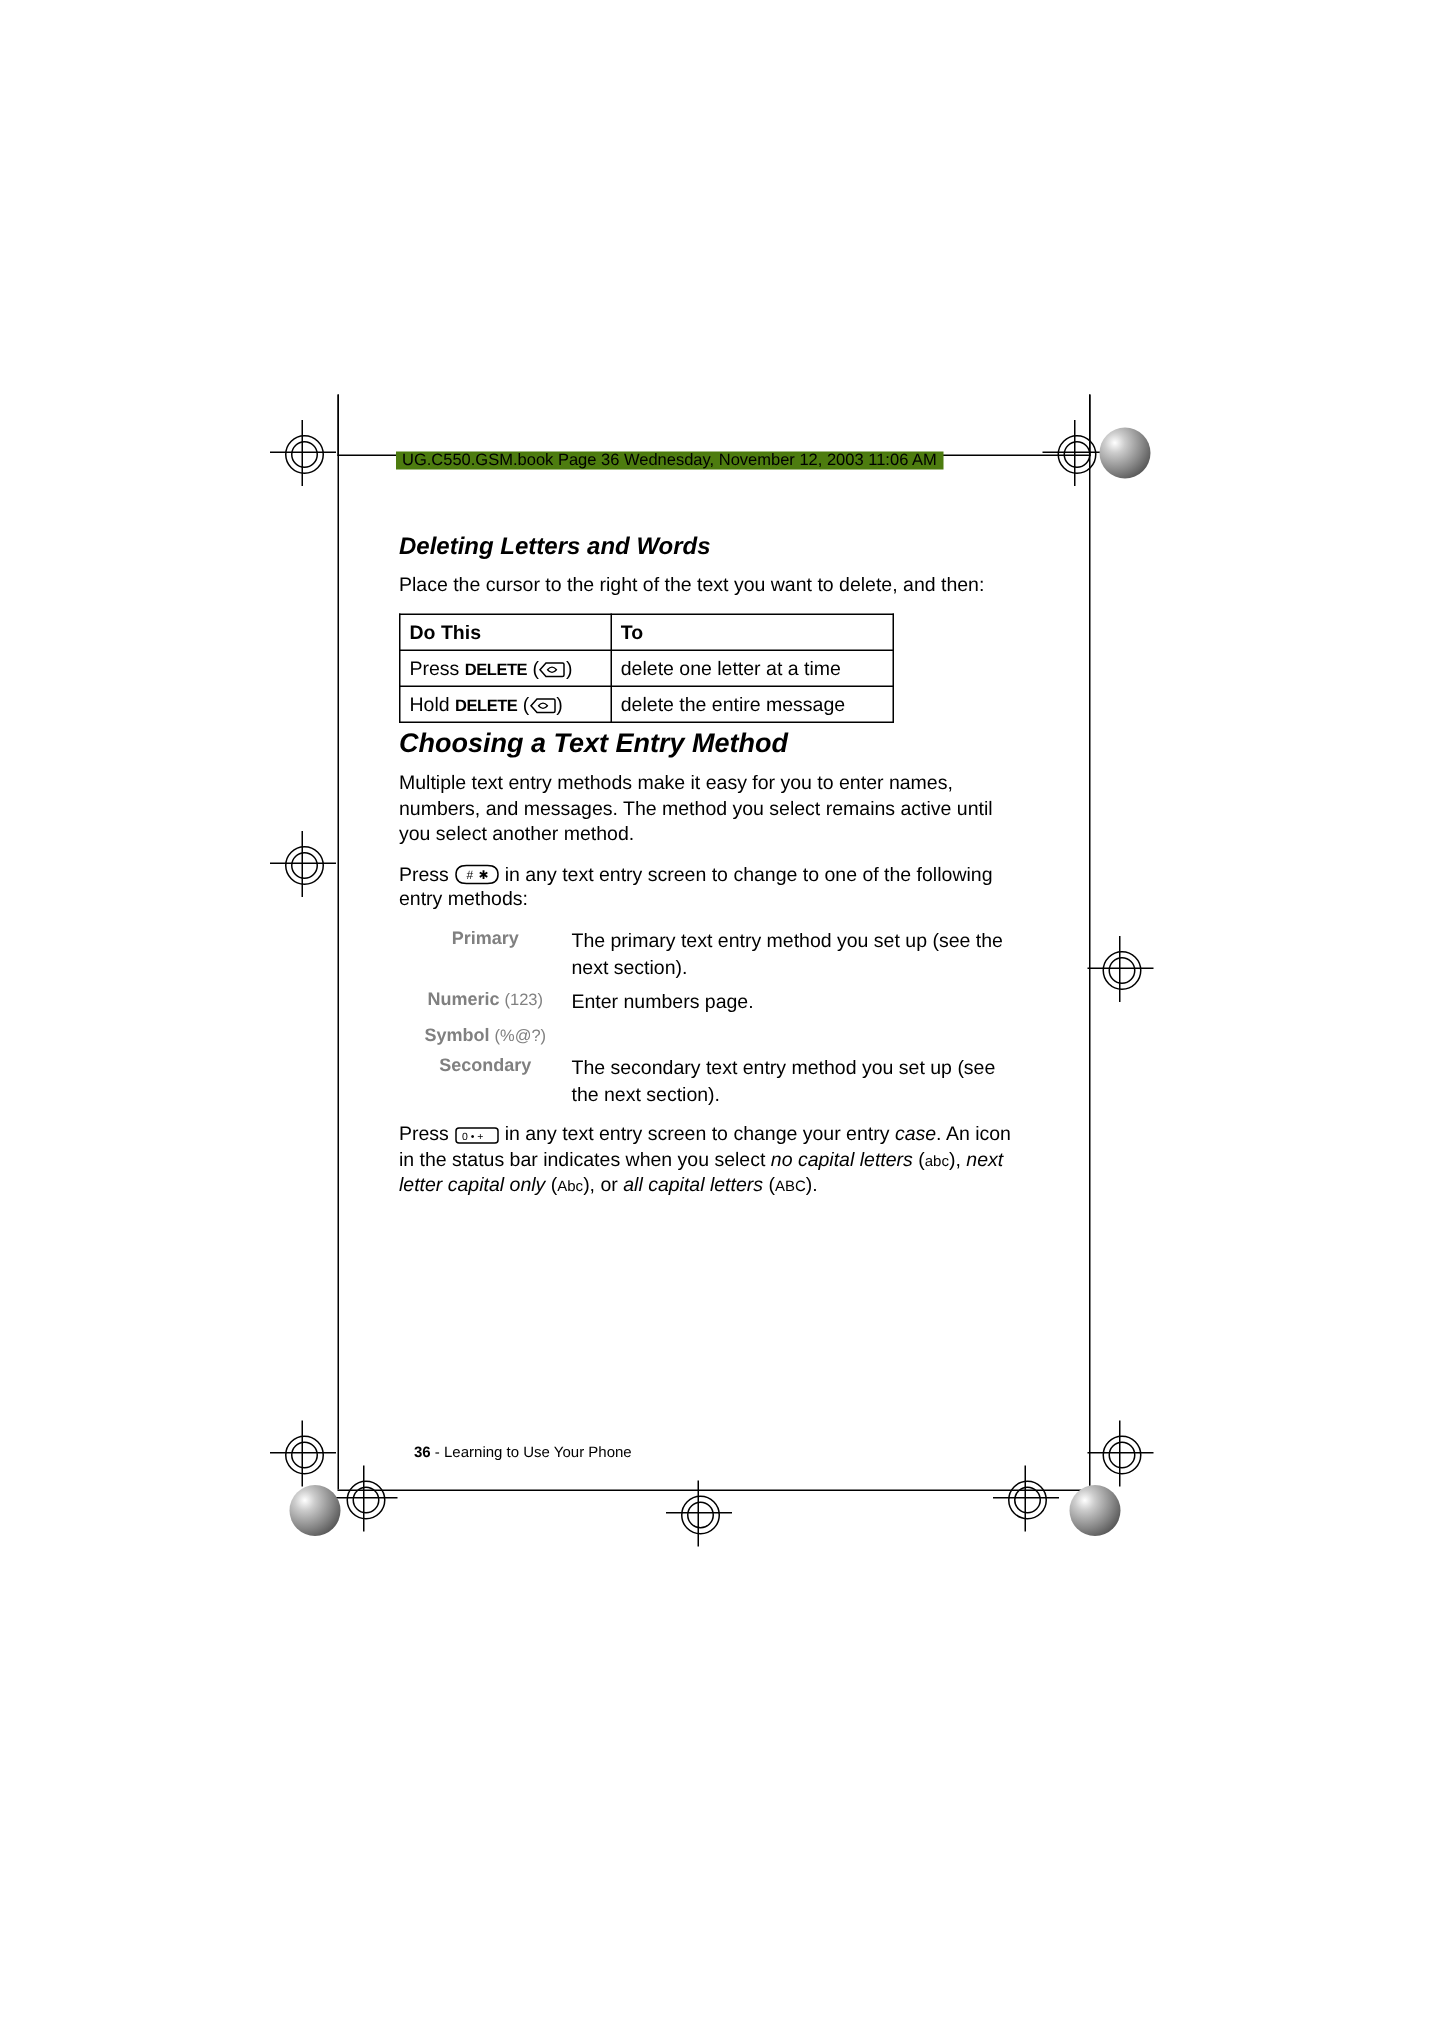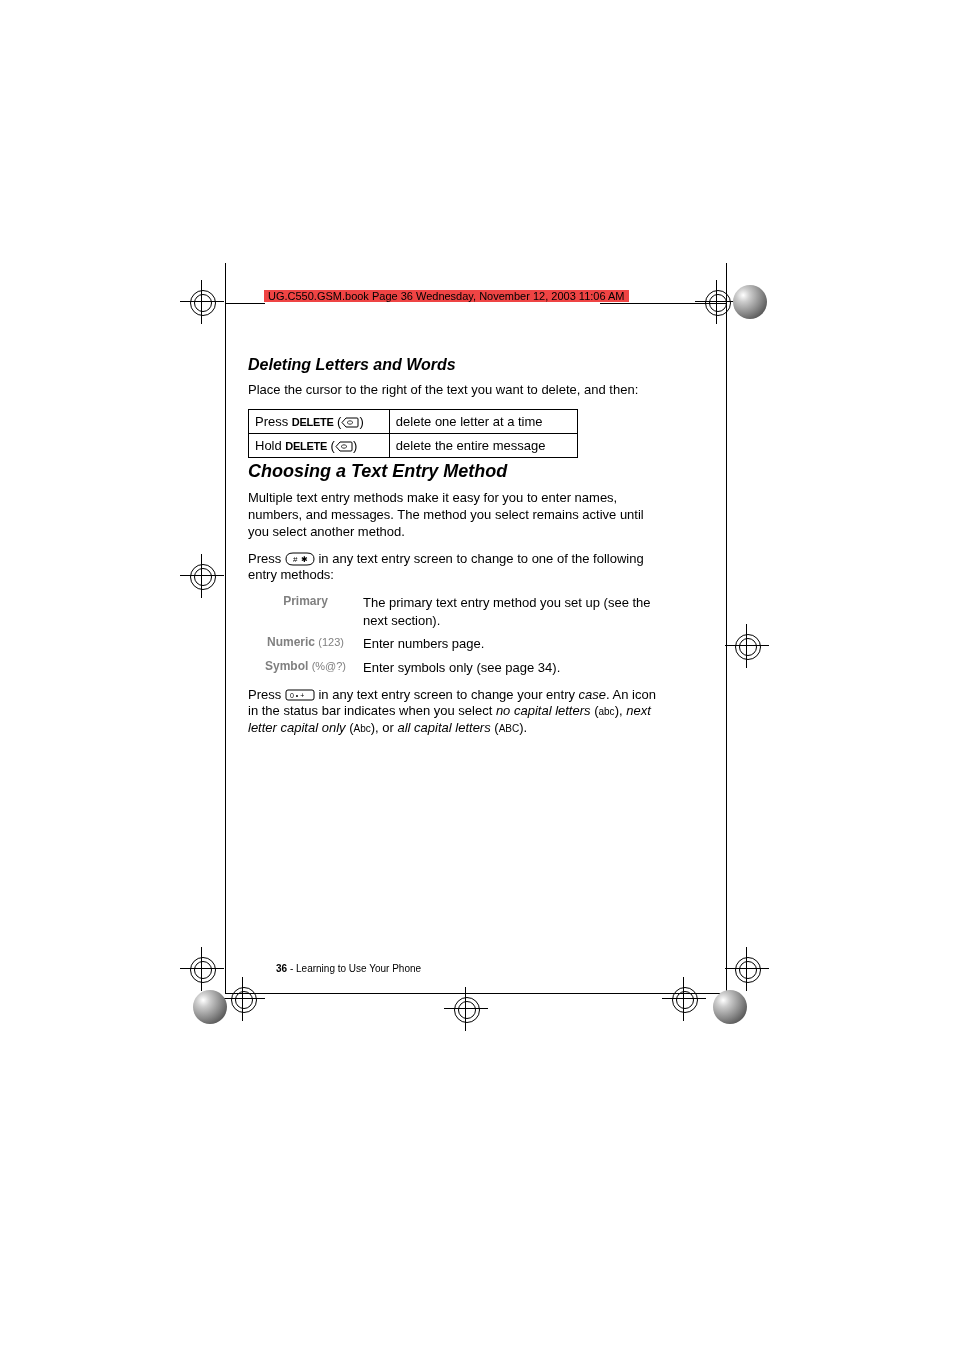--- a/index.html
+++ b/index.html
@@ -17,23 +17,23 @@
     background: #000;
   }
   .crop-line.vert { width: 1px; }
   .crop-line.horiz { height: 1px; }
   .vl-left { left: 225px; top: 263px; height: 730px; }
   .vl-right { left: 726px; top: 263px; height: 730px; }
   .hl-bot { left: 225px; top: 993px; width: 502px; height:1px; }
   .header-text-wrap {
     position: absolute;
     left: 264px;
-    top: 290px;
+    top: 301px;
     font-size: 11px;
-    background: #ef4444;
+    background: #4d7c0f;
     padding: 0 4px 0 4px;
     white-space: nowrap;
   }
   .underline-seg-left {
     position: absolute;
     left: 225px; top: 303px; width: 40px; height: 1px; background: #000;
   }
   .underline-seg-right {
     position: absolute;
     left: 600px; top: 303px; width: 127px; height: 1px; background: #000;
@@ -53,21 +53,21 @@
 
   .sphere {
     position: absolute;
     width: 34px; height: 34px; border-radius: 50%;
     background: radial-gradient(circle at 30% 30%, #fff 0%, #ccc 20%, #888 55%, #555 80%, #333 100%);
   }
 
   
   .content {
     position: absolute;
-    left: 248px;
+    left: 266px;
     top: 356px;
     width: 410px;
     color: #000;
   }
   .h3 {
     font-size: 16px;
     font-weight: bold;
     font-style: italic;
     color: #000;
     margin: 0 0 8px 0;
@@ -212,20 +212,24 @@
 <div class="sphere" style="left:733px; top:285px;"></div>
 <div class="sphere" style="left:193px; top:990px;"></div>
 <div class="sphere" style="left:713px; top:990px;"></div>
 
 <div class="content">
   <div class="h3">Deleting Letters and Words</div>
   <div class="body">Place the cursor to the right of the text you want to delete, and then:</div>
 
   <table class="del">
     <tbody>
+        <tr>
+      <th>Do This</th>
+      <th>To</th>
+    </tr>
     <tr>
       <td>
         <span>Press </span><span class="small-key">DELETE</span>
         (<svg class="key-icon" width="18" height="11" viewBox="0 0 18 11">
               <path d="M1 5.5 L5 1 H16 Q17 1 17 2 V9 Q17 10 16 10 H5 Z" fill="none" stroke="#000" stroke-width="1"></path>
               <path d="M6 5.5 Q9 2 12 5.5 Q9 9 6 5.5 Z" fill="none" stroke="#000" stroke-width="0.8"></path>
             </svg>)
       </td>
       <td>delete one letter at a time</td>
     </tr>
@@ -256,21 +260,24 @@
     <div class="sc-row">
       <div class="sc-label"><span>Primary</span> <span class="sfx"></span></div>
       <div class="sc-desc">The primary text entry method you set up (see the next section).</div>
     </div>
     <div class="sc-row">
       <div class="sc-label"><span>Numeric</span> <span class="sfx">(123)</span></div>
       <div class="sc-desc">Enter numbers page.</div>
     </div>
     <div class="sc-row">
       <div class="sc-label"><span>Symbol</span> <span class="sfx">(%@?)</span></div>
-      <div class="sc-desc">Enter symbols only (see page 34).</div>
+    </div>
+    <div class="sc-row">
+      <div class="sc-label"><span>Secondary</span> <span class="sfx"></span></div>
+      <div class="sc-desc">The secondary text entry method you set up (see the next section).</div>
     </div>
   </div>
 
   <div class="body" style="margin-top:10px;">
     <span>Press </span><svg class="para-icons" width="30" height="12" viewBox="0 0 30 12">
         <rect x="1" y="1" width="28" height="10" rx="2" fill="none" stroke="#000" stroke-width="1"></rect>
         <text x="5" y="9" font-size="7" font-family="Arial">0 • +</text>
       </svg><span> in any text entry screen to change your entry </span><span class="italic">case</span><span>. An icon in the status bar indicates when you select </span><span class="italic">no capital letters</span><span> (</span><span style="font-size:10px;">abc</span><span>), </span><span class="italic">next letter capital only</span><span> (</span><span style="font-size:10px;">Abc</span><span>), or </span><span class="italic">all capital letters</span><span> (</span><span style="font-size:10px;">ABC</span><span>).</span>
   </div>
 </div>

